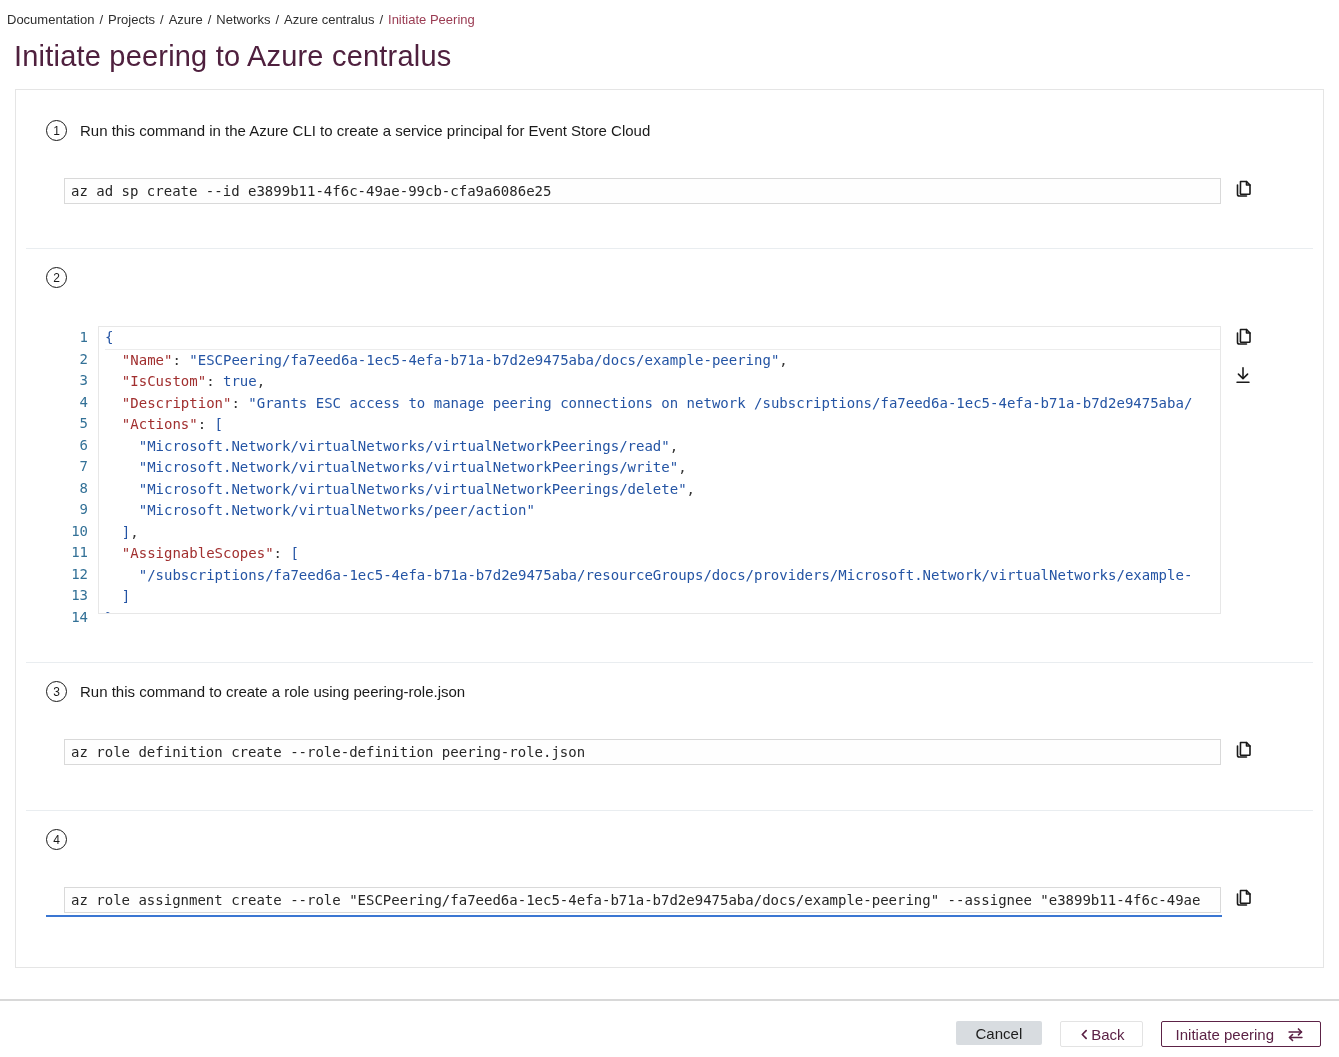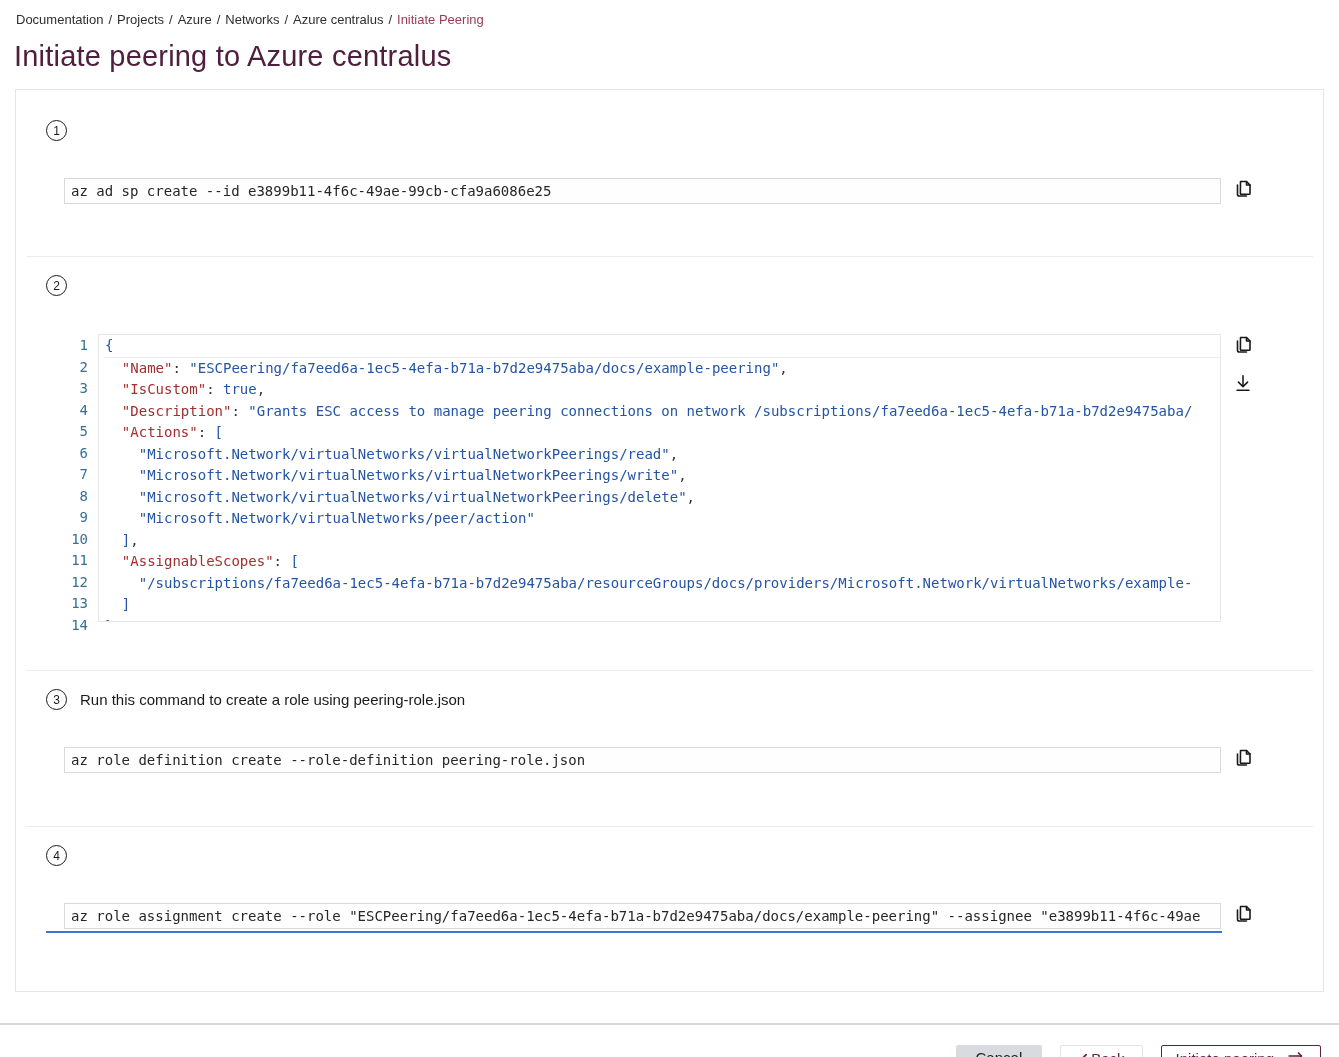--- a/index.html
+++ b/index.html
@@ -4,39 +4,39 @@
 <style>
   :root{
     --maroon:#5c2246; --title:#4f203e; --crumb:#9a3b52;
     --key:#a12f2f; --str:#2454a4; --lnum:#337197;
     --blue:#3a76d2; --cancelbg:#d8dce0;
   }
   *{margin:0;padding:0;box-sizing:content-box;}
   html,body{background:#fff;overflow:hidden;}
   body{width:1339px;height:1057px;font-family:"Liberation Sans",sans-serif;color:#1a1a1a;}
 
-  .breadcrumb{padding:12px 0 0 16px;font-size:13px;color:#2e2e2e;}
+  .breadcrumb{padding:12px 0 0 7px;font-size:13px;color:#2e2e2e;}
   .breadcrumb a{color:#2e2e2e;text-decoration:none;}
   .breadcrumb .sep{margin:0 5px;color:#2e2e2e;}
   .breadcrumb .current{color:var(--crumb);}
 
   .title{margin:13px 16px 0 14px;font-size:29px;font-weight:500;letter-spacing:.2px;color:var(--title);}
 
   .card{margin:16px 15px 0 15px;border:1px solid #e5e5e5;background:#fff;}
   .step{padding:0 30px;}
   .step-head{display:flex;align-items:center;gap:13px;}
   .stepnum{width:21px;height:21px;box-sizing:border-box;border:1.5px solid #191919;border-radius:50%;
     display:flex;align-items:center;justify-content:center;font-size:12px;font-weight:500;color:#191919;flex:0 0 auto;}
   .steplabel{font-size:15px;color:#1a1a1a;}
   .pt30{padding-top:30px;} .pt18{padding-top:18px;}
   .pb40{padding-bottom:40px;} .pb34{padding-bottom:34px;} .pb41{padding-bottom:41px;} .pb50{padding-bottom:50px;}
 
   .divider{height:1px;background:#e9edf0;margin:0 10px;}
 
-  .cli-row{display:flex;align-items:flex-start;margin:37px 0 12px 18px;}
+  .cli-row{display:flex;align-items:flex-start;margin:37px 0 4px 18px;}
   .cli-wrap{position:relative;}
   .cli-box{width:1157px;height:26px;box-sizing:border-box;border:1px solid #d9d9d9;background:#fefefe;
     font-family:"DejaVu Sans Mono",monospace;font-size:14px;line-height:24px;color:#262626;
     padding:0 6px;white-space:pre;overflow:hidden;}
   .scrollline{position:absolute;left:-18px;top:28px;width:1176px;height:2px;background:var(--blue);}
   .iconbtn{margin-left:11px;margin-top:0;background:none;border:none;padding:0;cursor:pointer;line-height:0;}
 
   .editor-row{display:flex;align-items:flex-start;margin-top:38px;}
   .editor{display:flex;}
   .gutter{width:52px;box-sizing:border-box;padding:1px 10px 0 0;text-align:right;
@@ -62,20 +62,21 @@
 
 <nav class="breadcrumb"><a href="#">Documentation</a><span class="sep">/</span><a href="#">Projects</a><span class="sep">/</span><a href="#">Azure</a><span class="sep">/</span><a href="#">Networks</a><span class="sep">/</span><a href="#">Azure centralus</a><span class="sep">/</span><span class="current">Initiate Peering</span></nav>
 
 <h1 class="title">Initiate peering to Azure centralus</h1>
 
 <section class="card">
 
   <div class="step pt30 pb40">
     <div class="step-head">
       <span class="stepnum">1</span>
+      <span class="steplabel">Run this command in the Azure CLI to create a service principal for Event Store Cloud</span>
     </div>
     <div class="cli-row">
       <div class="cli-wrap">
         <div class="cli-box">az ad sp create --id e3899b11-4f6c-49ae-99cb-cfa9a6086e25</div>
       </div>
       <button class="iconbtn" title="Copy">
         <span>
           <svg width="22" height="22" viewBox="0 0 22 22" fill="none" stroke="#1a1a1a" stroke-width="1.6" stroke-linejoin="round" stroke-linecap="round">
             <path d="M8.5 3.5h6l3.5 3.5v8.5a.8.8 0 0 1-.8.8h-8a.8.8 0 0 1-.8-.8z"></path>
             <path d="M14.5 3.5v3.5h3.5"></path>

